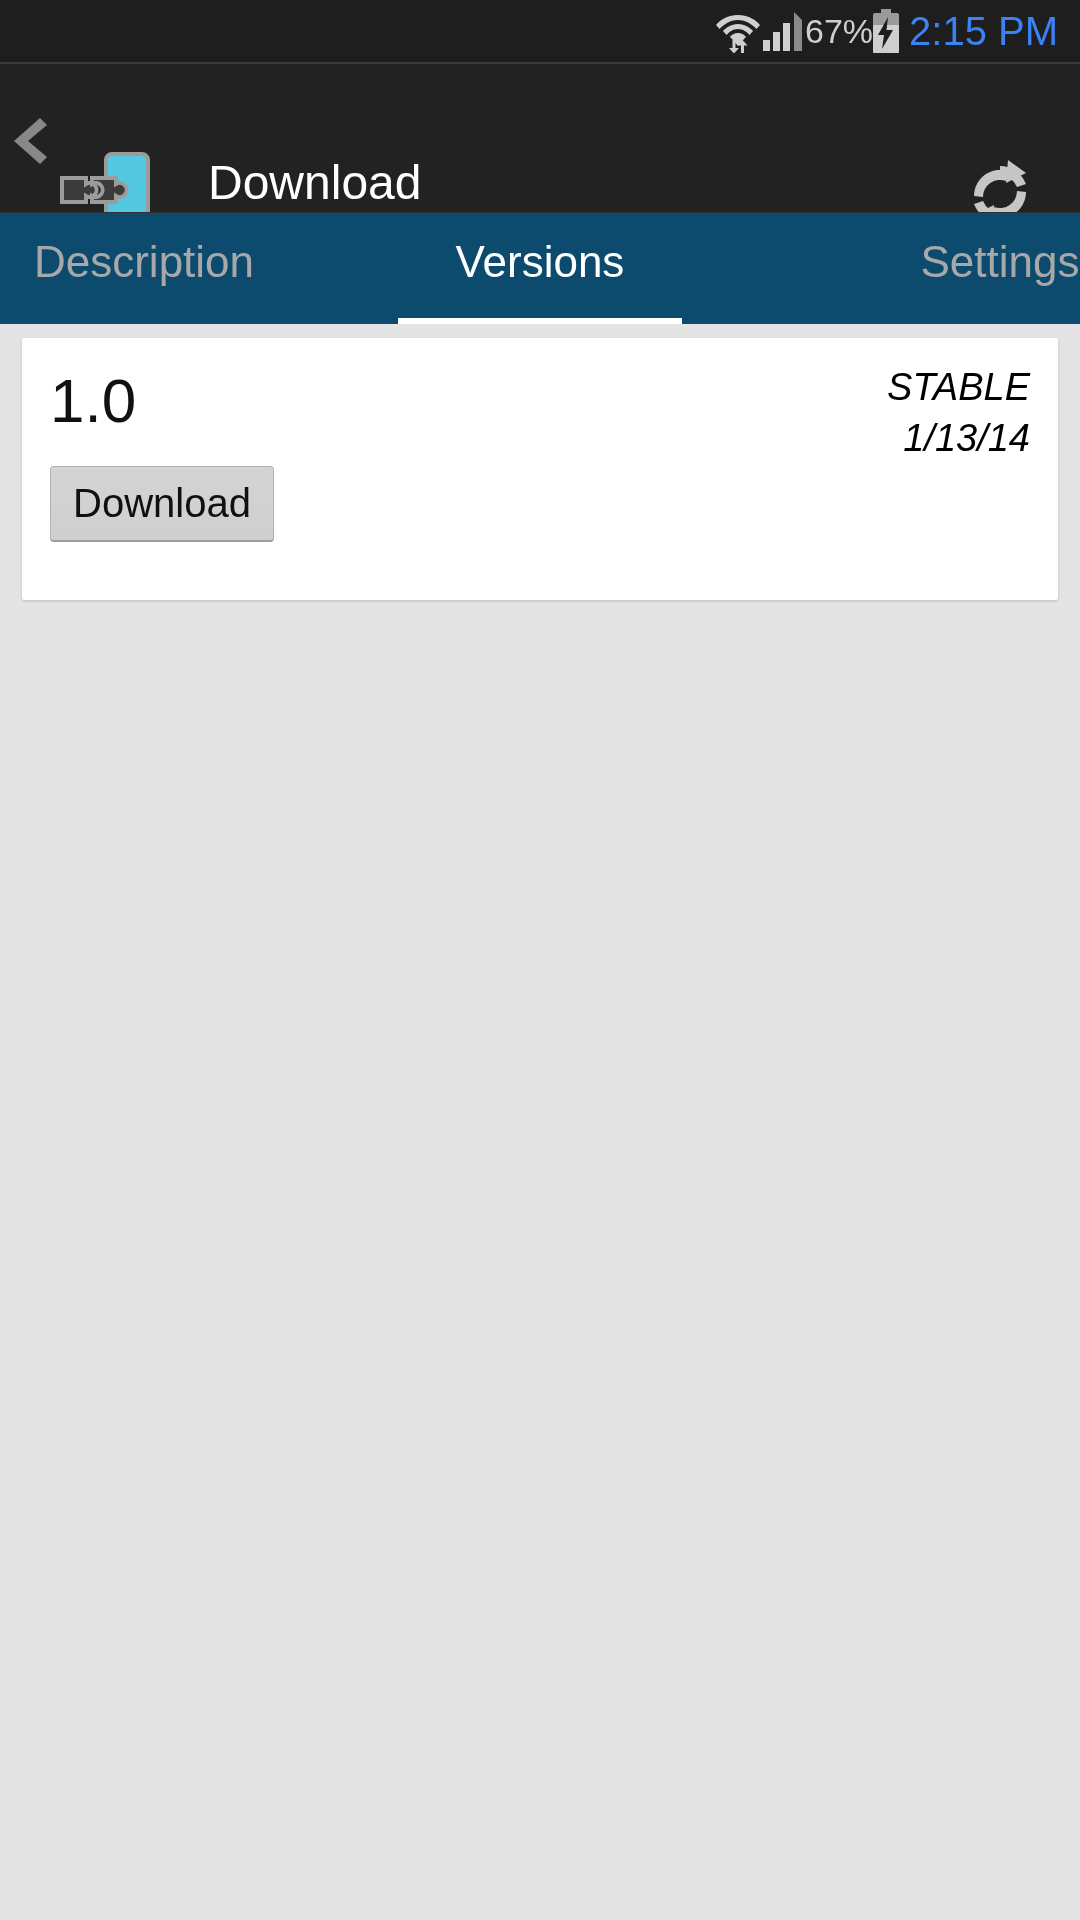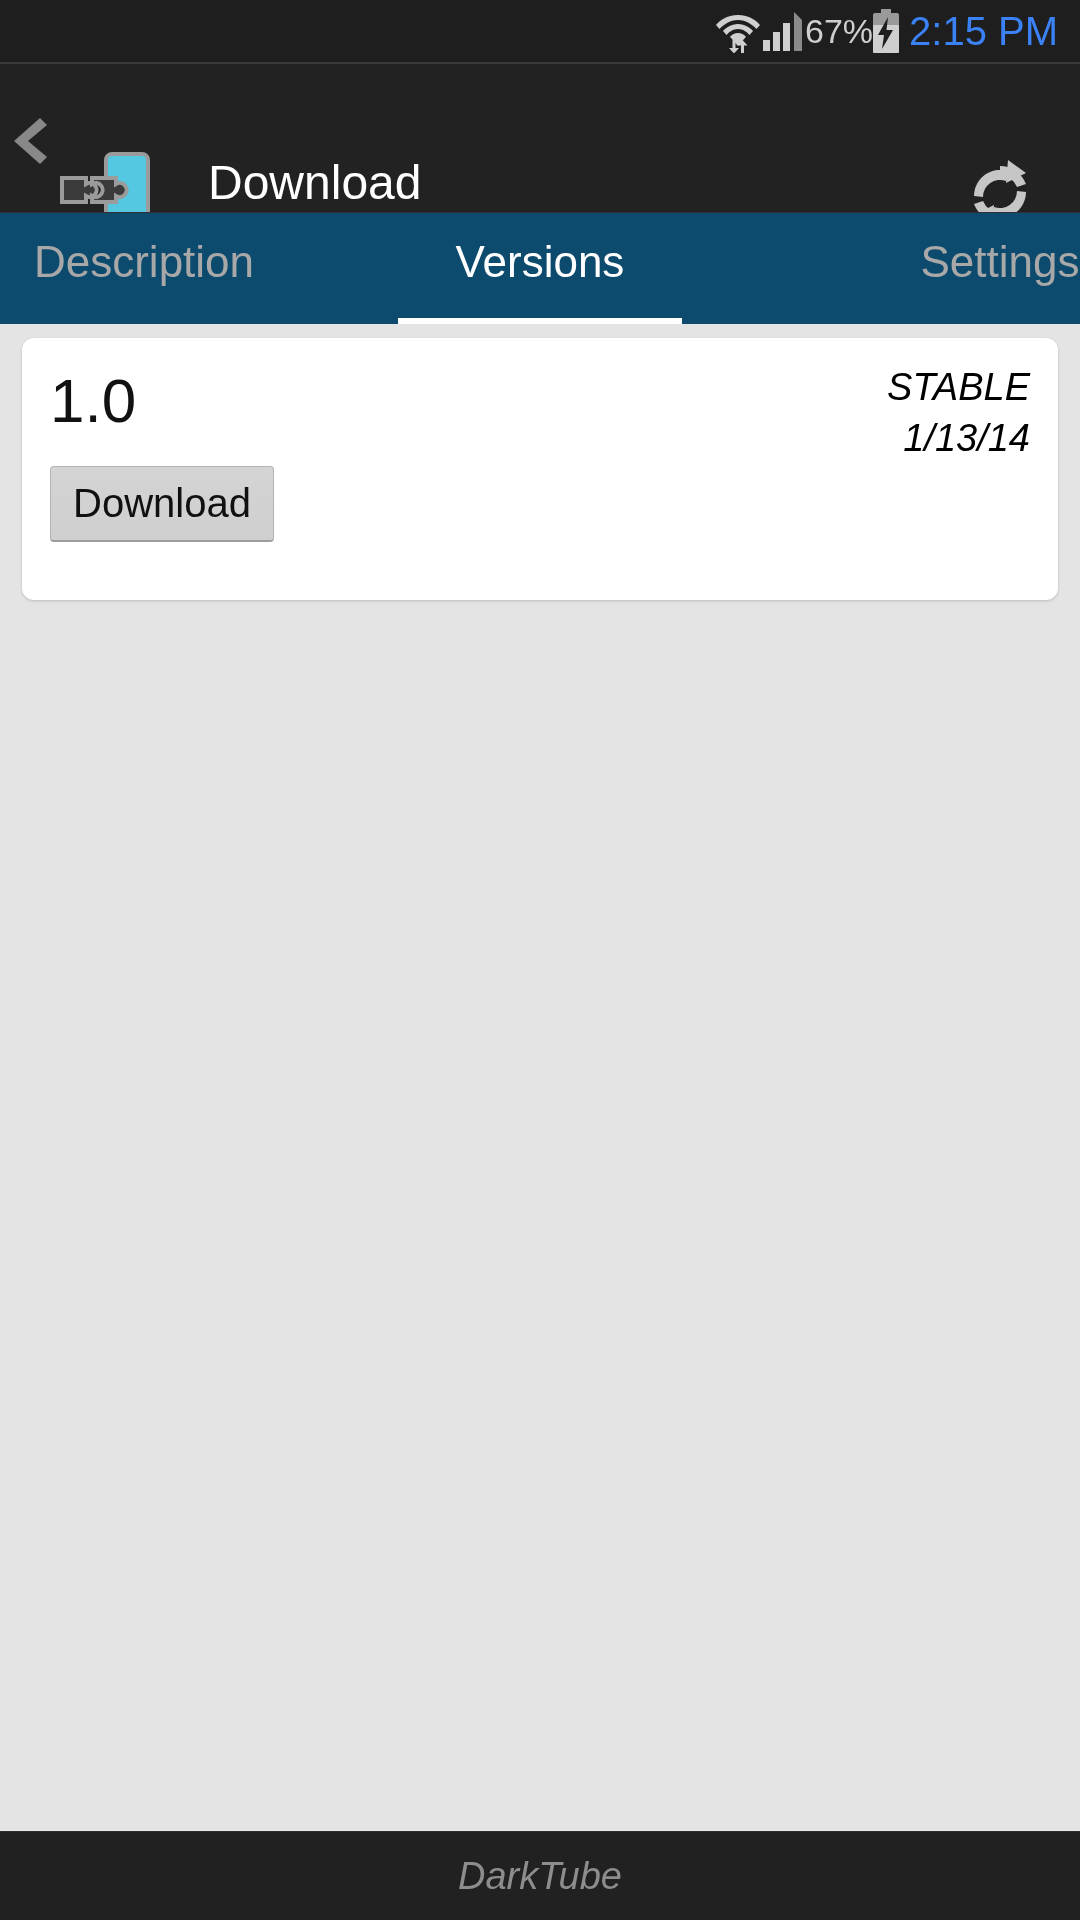--- a/index.html
+++ b/index.html
@@ -147,21 +147,21 @@
     background: #e4e4e4;
   }
   .version-card {
     position: absolute;
     left: 22px;
     top: 14px;
     width: 1036px;
     height: 262px;
     background: #ffffff;
     box-sizing: border-box;
-    border-radius: 12px;
+    border-radius: 2px;
     box-shadow: 0 1px 3px rgba(0,0,0,0.18);
   }
   .version-number {
     position: absolute;
     left: 28px;
     top: 32px;
     font-size: 62px;
     color: #111111;
     line-height: 1;
     font-family: "Liberation Sans", sans-serif;
@@ -298,17 +298,14 @@
     <div class="version-card">
       <div class="version-number">1.0</div>
       <div class="version-meta">
         <div class="version-status">STABLE</div>
         <div class="version-date">1/13/14</div>
       </div>
       <div class="download-button">Download</div>
     </div>
   </div>
 
-  <div class="bottom-bar">
-    <span class="bottom-label">DarkTube</span>
-  </div>
 
 </div>
 
 </body></html>

